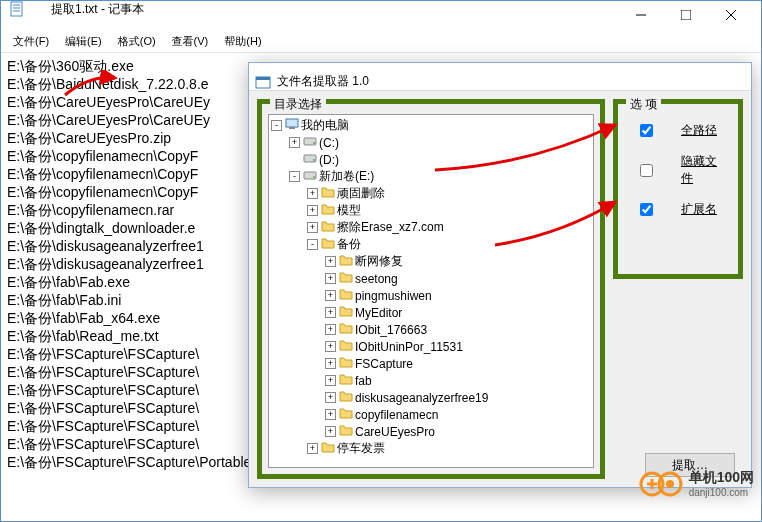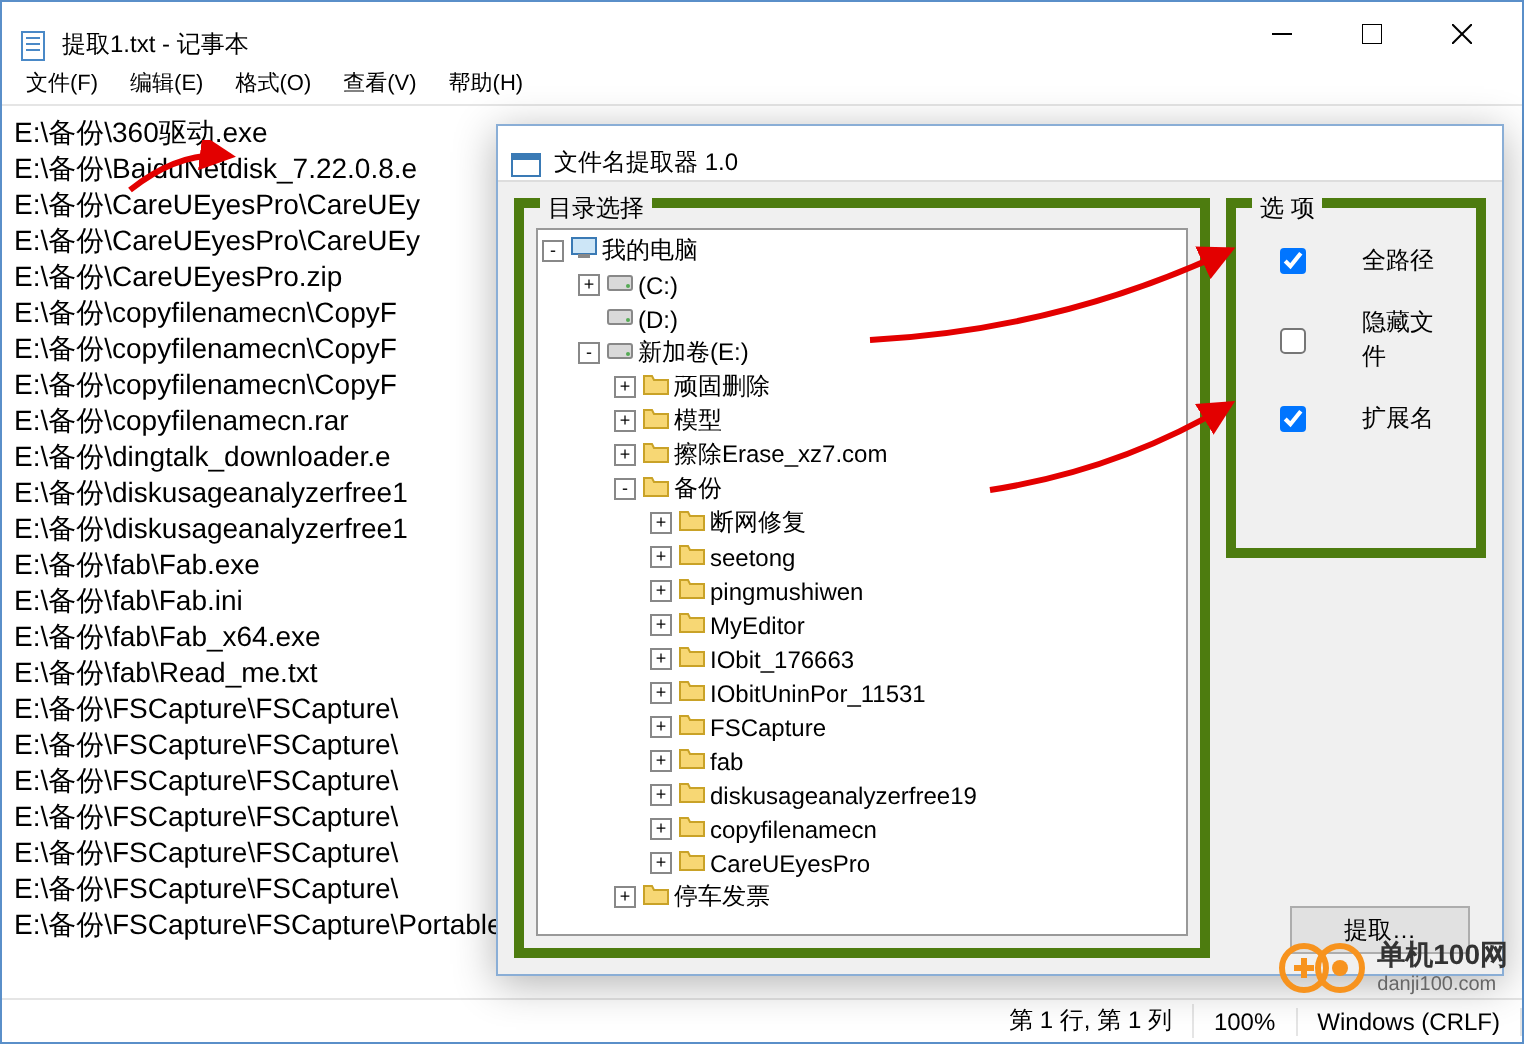--- a/index.html
+++ b/index.html
@@ -1,20 +1,20 @@
 <!DOCTYPE html>
 <html><head>
 <meta charset="utf-8">
 <style>
 * { margin: 0; padding: 0; box-sizing: border-box; font-family: "Microsoft YaHei", "SimSun", sans-serif; }
 body { width: 762px; height: 522px; background: #fff; position: relative; overflow: hidden; font-size: 12px; }
 
 
 .main-window { width: 762px; height: 522px; border: 1px solid #5a8fc9; display: flex; flex-direction: column; }
-.titlebar { height: 30px; background: #fff; display: flex; align-items: flex-end; padding: 0 8px; }
+.titlebar { height: 30px; background: #fff; display: flex; align-items: flex-start; padding: 0 8px; gap: 20px; }
 .titlebar-icon { width: 16px; height: 16px; margin-right: 6px; }
 .titlebar-title { flex: 1; font-size: 12px; color: #000; }
 .win-controls { display: flex; }
 .win-btn { width: 45px; height: 28px; display: flex; align-items: center; justify-content: center; color: #333; }
 
 .menubar { height: 22px; display: flex; align-items: center; padding: 0 4px; border-bottom: 1px solid #e5e5e5; }
 .menu-item { padding: 2px 8px; font-size: 11px; }
 
 .content-area { flex: 1; padding: 4px 6px; overflow: hidden; font-size: 14px; line-height: 18px; color: #000; position: relative; }
 .file-line { white-space: nowrap; }
@@ -112,26 +112,20 @@
       <div class="file-line">E:\备份\fab\Fab_x64.exe</div>
       <div class="file-line">E:\备份\fab\Read_me.txt</div>
       <div class="file-line">E:\备份\FSCapture\FSCapture\</div>
       <div class="file-line">E:\备份\FSCapture\FSCapture\</div>
       <div class="file-line">E:\备份\FSCapture\FSCapture\</div>
       <div class="file-line">E:\备份\FSCapture\FSCapture\</div>
       <div class="file-line">E:\备份\FSCapture\FSCapture\</div>
       <div class="file-line">E:\备份\FSCapture\FSCapture\</div>
       <div class="file-line">E:\备份\FSCapture\FSCapture\Portable.db</div>
     </div>
-  <div class="statusbar">
-    <div class="status-spacer"></div>
-    <div class="status-cell">第 1 行, 第 1 列</div>
-    <div class="status-cell">100%</div>
-    <div class="status-cell">Windows (CRLF)</div>
-  </div>
 </div>
 
 <div class="dialog">
   <div class="dialog-titlebar">
     <svg class="dialog-icon" viewBox="0 0 16 16">
         <rect x="1" y="3" width="14" height="11" fill="#fff" stroke="#3a7ab5"></rect>
         <rect x="1" y="3" width="14" height="3" fill="#3a7ab5"></rect>
       </svg>
     <div>文件名提取器 1.0</div>
   </div>
@@ -298,21 +292,21 @@
           <div class="tree-node">
             <span class="tree-indent" style="width: 36px;"></span>
             <span class="tree-toggle">+</span>
             <span><svg class="folder-icon" viewBox="0 0 14 12">
                 <path d="M1,2 L5,2 L6,4 L13,4 L13,11 L1,11 Z" fill="#f7d774" stroke="#c9a227"></path>
               </svg></span>
             <span class="tree-label">停车发票</span>
           </div>
         </div>
     </div>
-    <div style="display:flex;flex-direction:column;">
+    <div style="display:flex;flex-direction:column;text-decoration:underline;">
       <div class="groupbox gb-options">
         <div class="groupbox-title">选 项</div>
         <label class="option-row">
             <input type="checkbox" id="cb-fullpath" checked="" style="">
             <span>全路径</span>
           </label>
         <label class="option-row">
             <input type="checkbox" id="cb-hidden" style="">
             <span>隐藏文件</span>
           </label>

